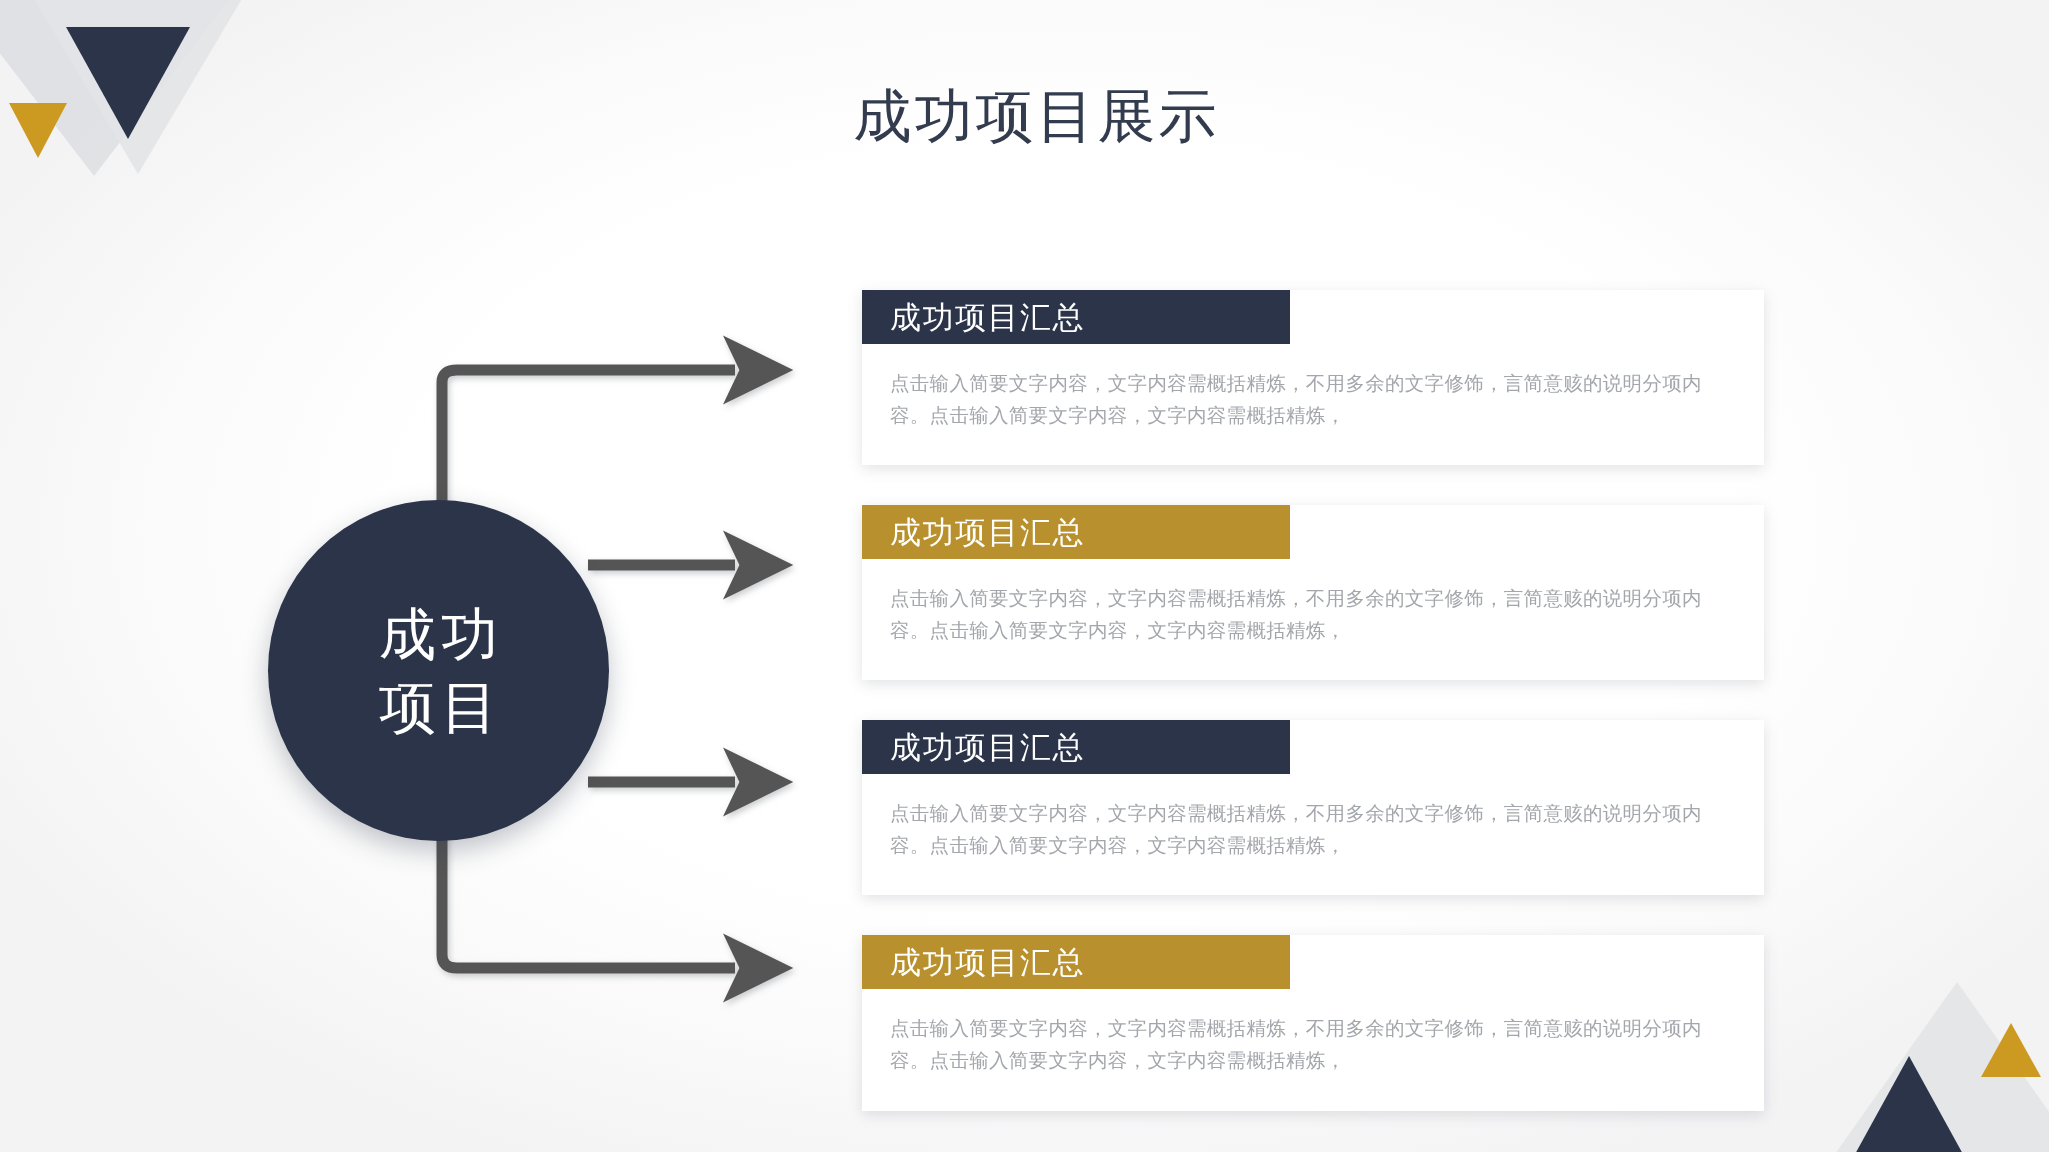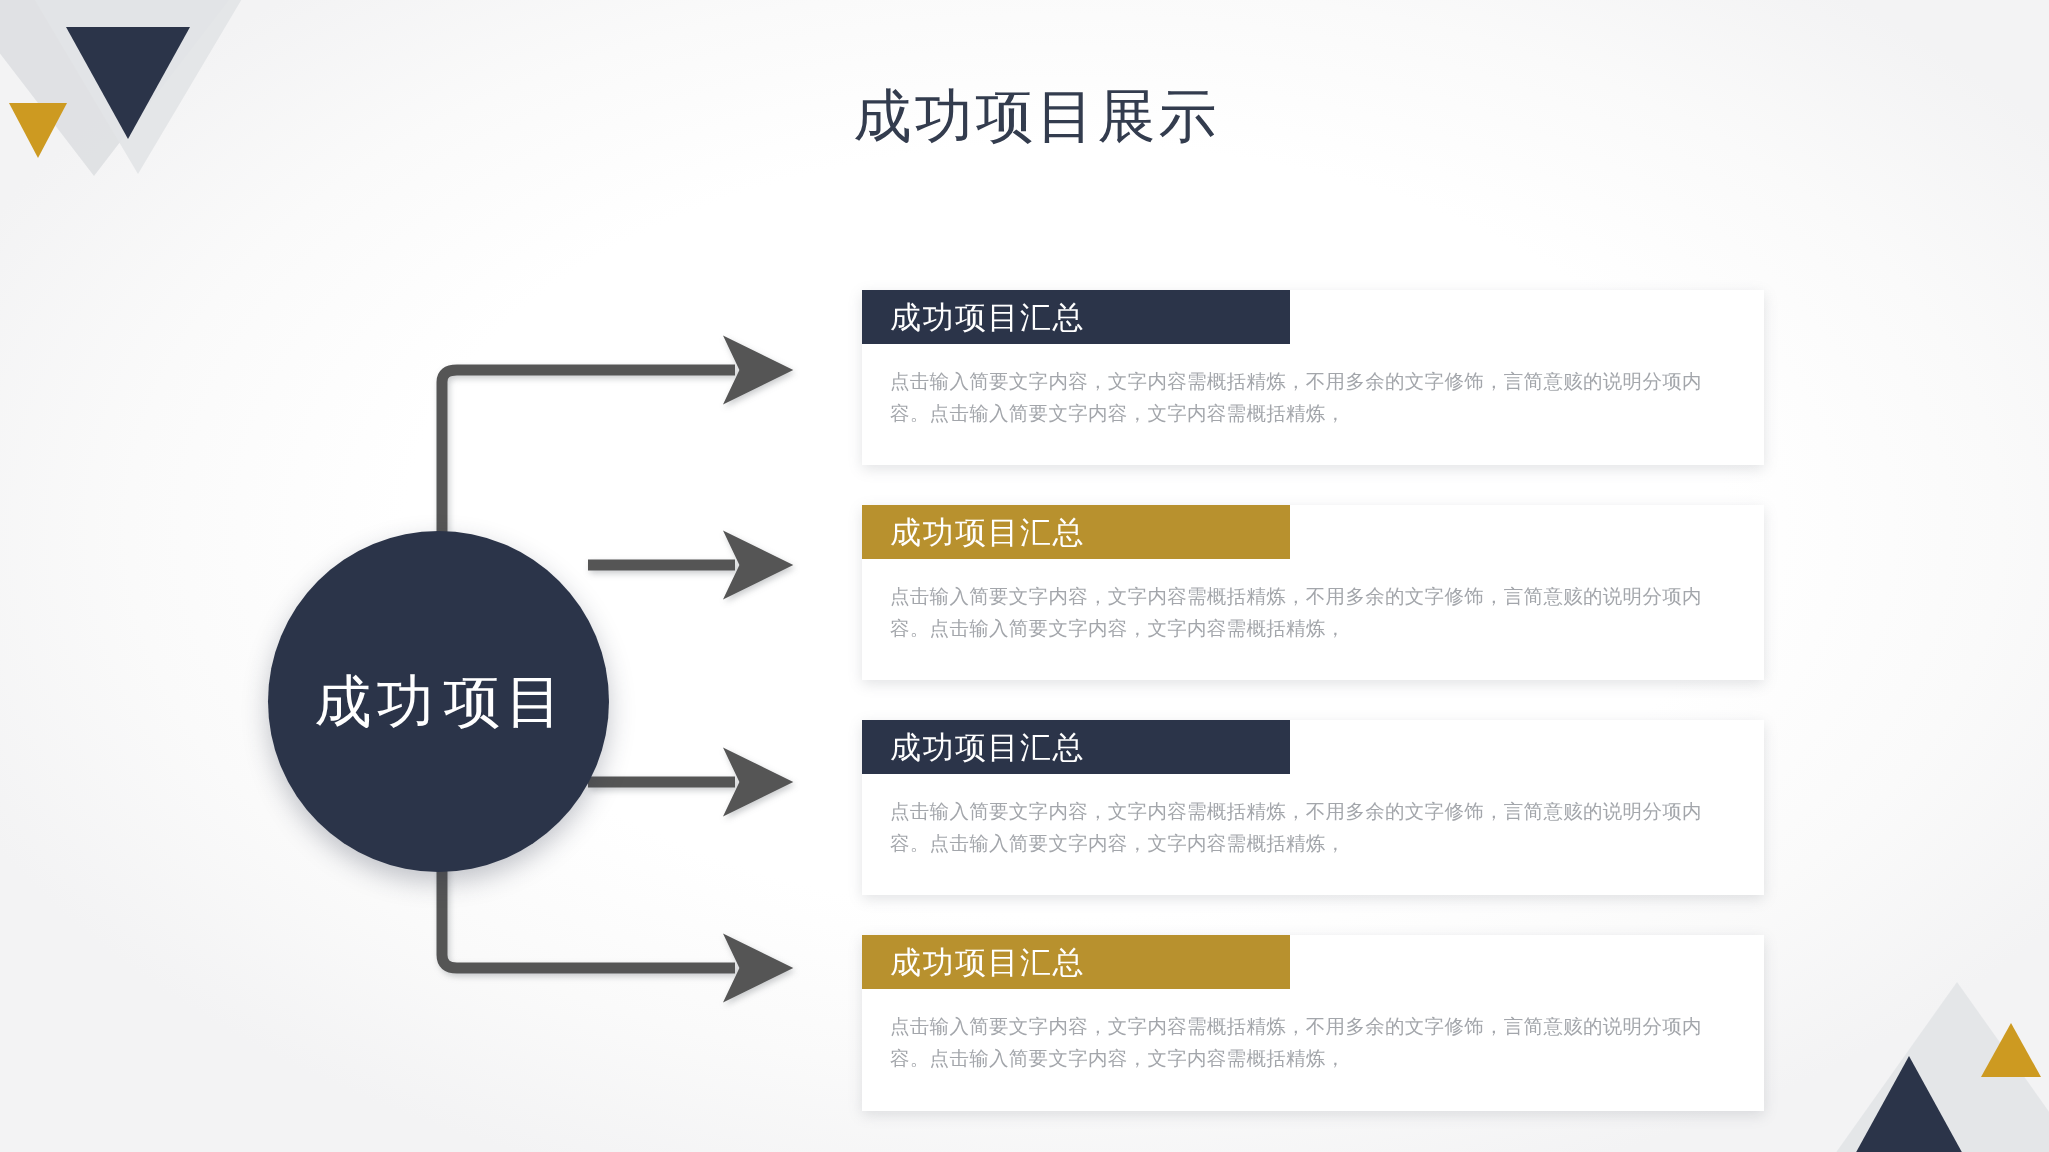--- a/index.html
+++ b/index.html
@@ -100,28 +100,28 @@
     font-size: 22px;
     font-weight: 400;
     letter-spacing: .2px;
     color: #9b9ea3;
   }
 
   
   .hub {
     position: absolute;
     left: 268px;
-    top: 531px;
+    top: 500px;
     width: 341px;
     height: 341px;
     border-radius: 50%;
     background: #2b3449;
     box-shadow: 0 10px 26px rgba(40,48,67,.28);
     display: flex;
-    flex-direction: row;
+    flex-direction: column;
     align-items: center;
     justify-content: center;
     z-index: 3;
   }
   .hub-line {
     color: #ffffff;
     font-size: 57px;
     line-height: 1.28;
     letter-spacing: 5px;
     font-weight: 400;
@@ -169,21 +169,20 @@
     letter-spacing: 1.5px;
     font-weight: 400;
     line-height: 1;
   }
   .card-body {
     padding: 24px 46px 0 28px;
     color: #a3a6ab;
     font-size: 19.5px;
     line-height: 1.62;
     letter-spacing: .3px;
-    font-family: Liberation Mono, monospace;
   }
 </style>
 </head>
 <body>
 
 <div id="slide">
 
   <div class="deco-layer">
     <div class="tri tri-tl-gray"></div>
     <div class="tri tri-tl-gray2"></div>

